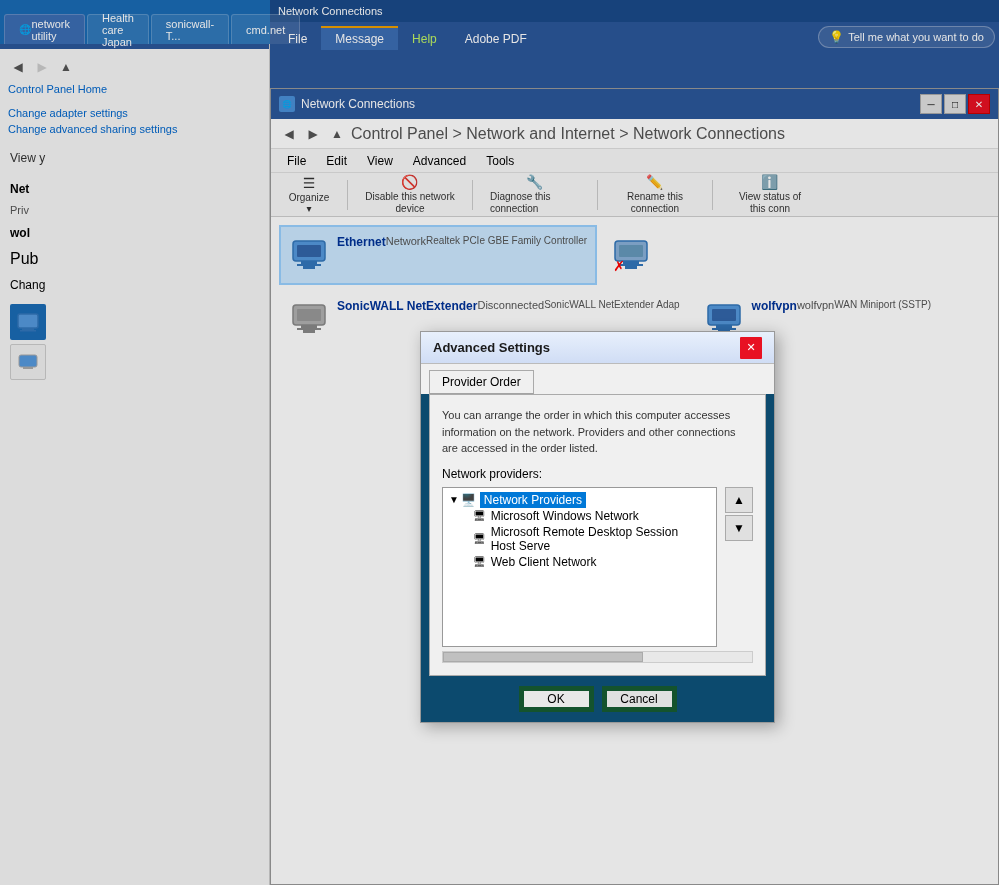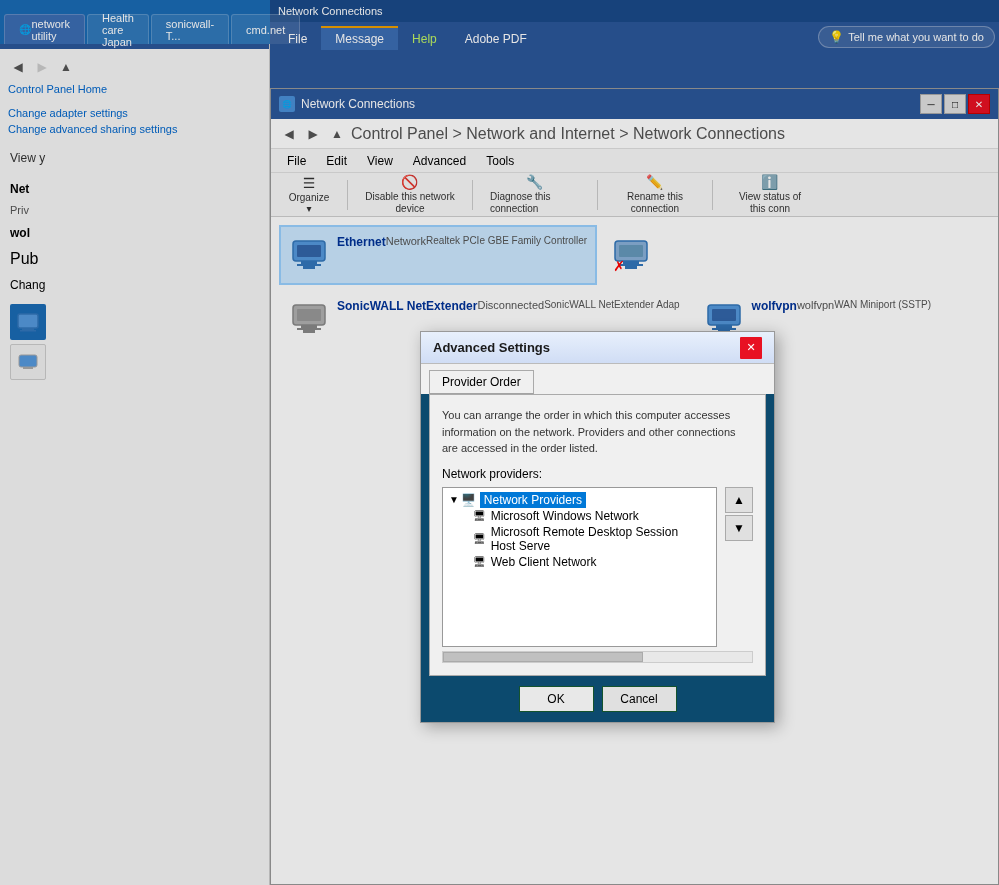--- a/index.html
+++ b/index.html
@@ -60,21 +60,21 @@
     .tree-root { padding: 2px 4px; }
     .tree-item { padding: 1px 4px; display: flex; align-items: center; gap: 3px; font-size: 12px; cursor: pointer; }
     .tree-item.selected { background: #0078d7; color: white; }
     .tree-item.root { font-weight: normal; }
     .tree-child { padding-left: 20px; }
     .up-down-btns { display: flex; flex-direction: column; gap: 2px; margin-left: 4px; }
     .ud-btn { width: 28px; height: 26px; background: #e0e0e0; border: 1px solid #aaa; cursor: pointer; display: flex; align-items: center; justify-content: center; font-size: 12px; }
     .scrollbar-h { width: 100%; height: 12px; background: #e8e8e8; border: 1px solid #ccc; margin-top: 4px; position: relative; }
     .scrollbar-thumb { width: 200px; height: 10px; background: #c0c0c0; border: 1px solid #aaa; position: absolute; left: 0; top: 0; cursor: pointer; }
     .dialog-footer { display: flex; justify-content: center; gap: 8px; padding: 10px; }
-    .dialog-btn { width: 75px; height: 26px; background: #e0e0e0; border: 1px solid #14532d; cursor: pointer; font-size: 12px; }
+    .dialog-btn { width: 75px; height: 26px; background: #e0e0e0; border: 5px solid #14532d; cursor: pointer; font-size: 12px; }
     .dialog-btn.default { background: #e8e8e8; }
 
     .sep { width: 1px; height: 30px; background: #ccc; margin: 0 4px; }
     .nav-btn { width: 20px; height: 20px; display: flex; align-items: center; justify-content: center; cursor: pointer; font-size: 12px; color: #555; }
     .nav-btn.disabled { color: #ccc; cursor: default; }
   </style>
 </head>
 <body>
 
 <div class="left-panel">

